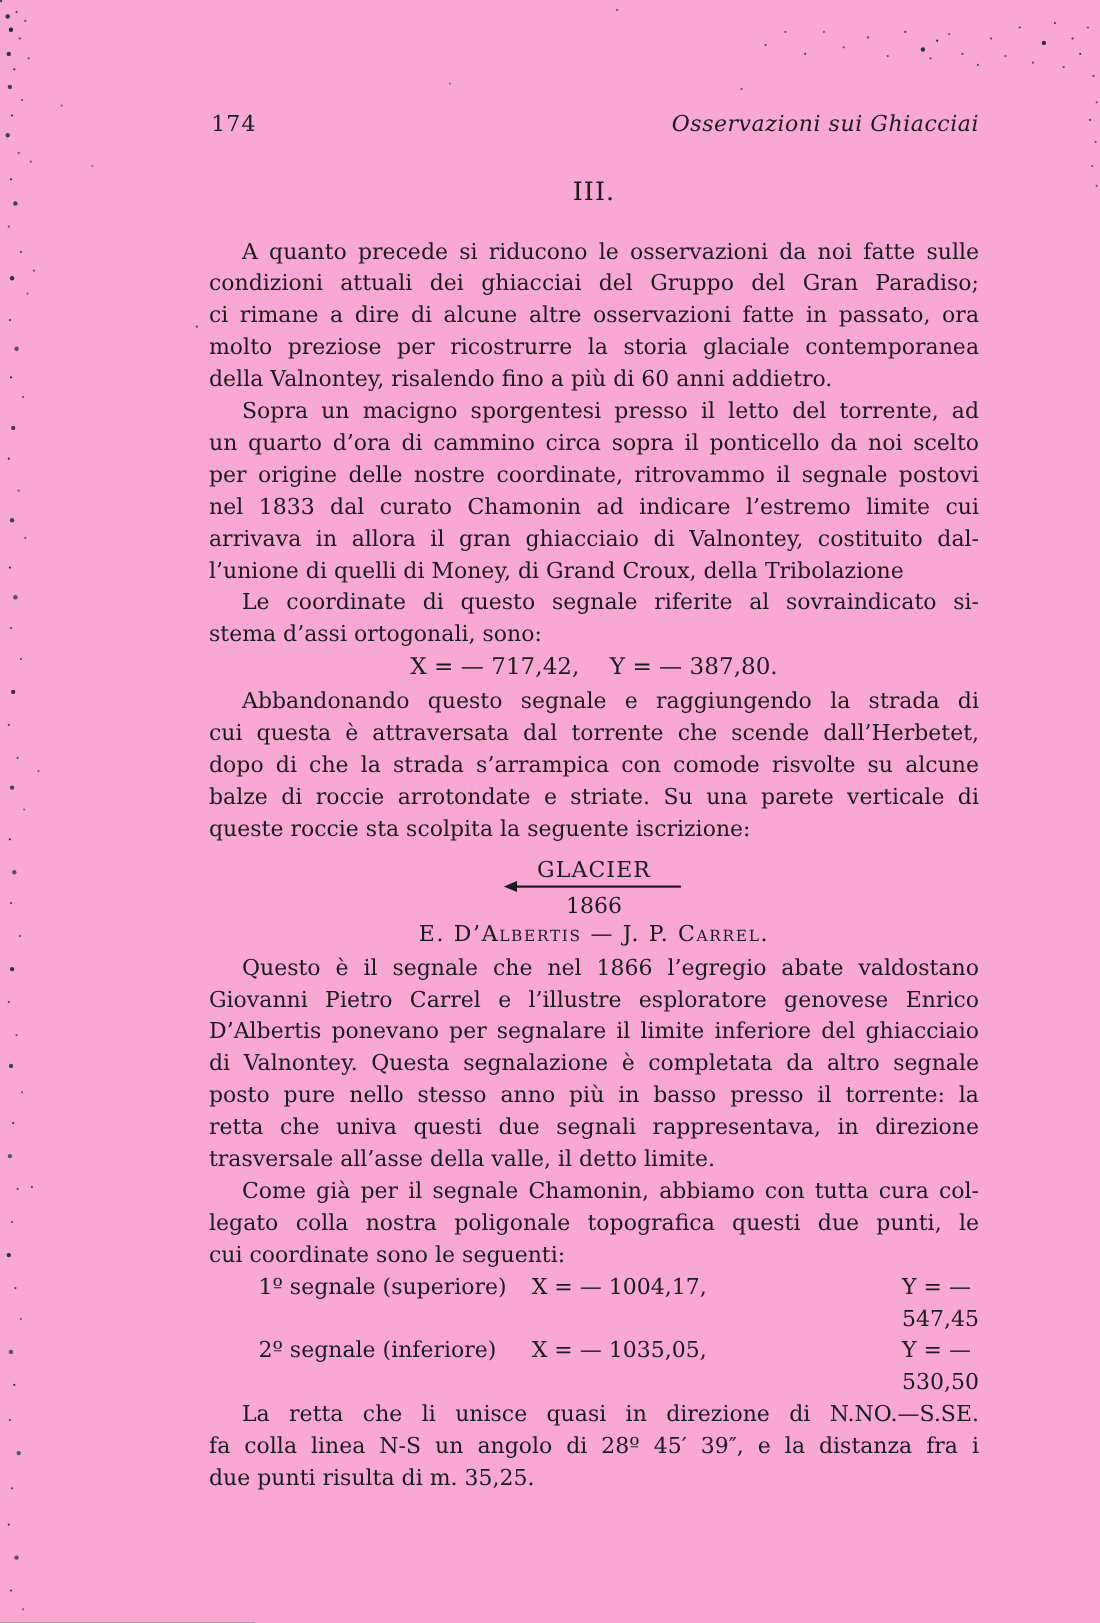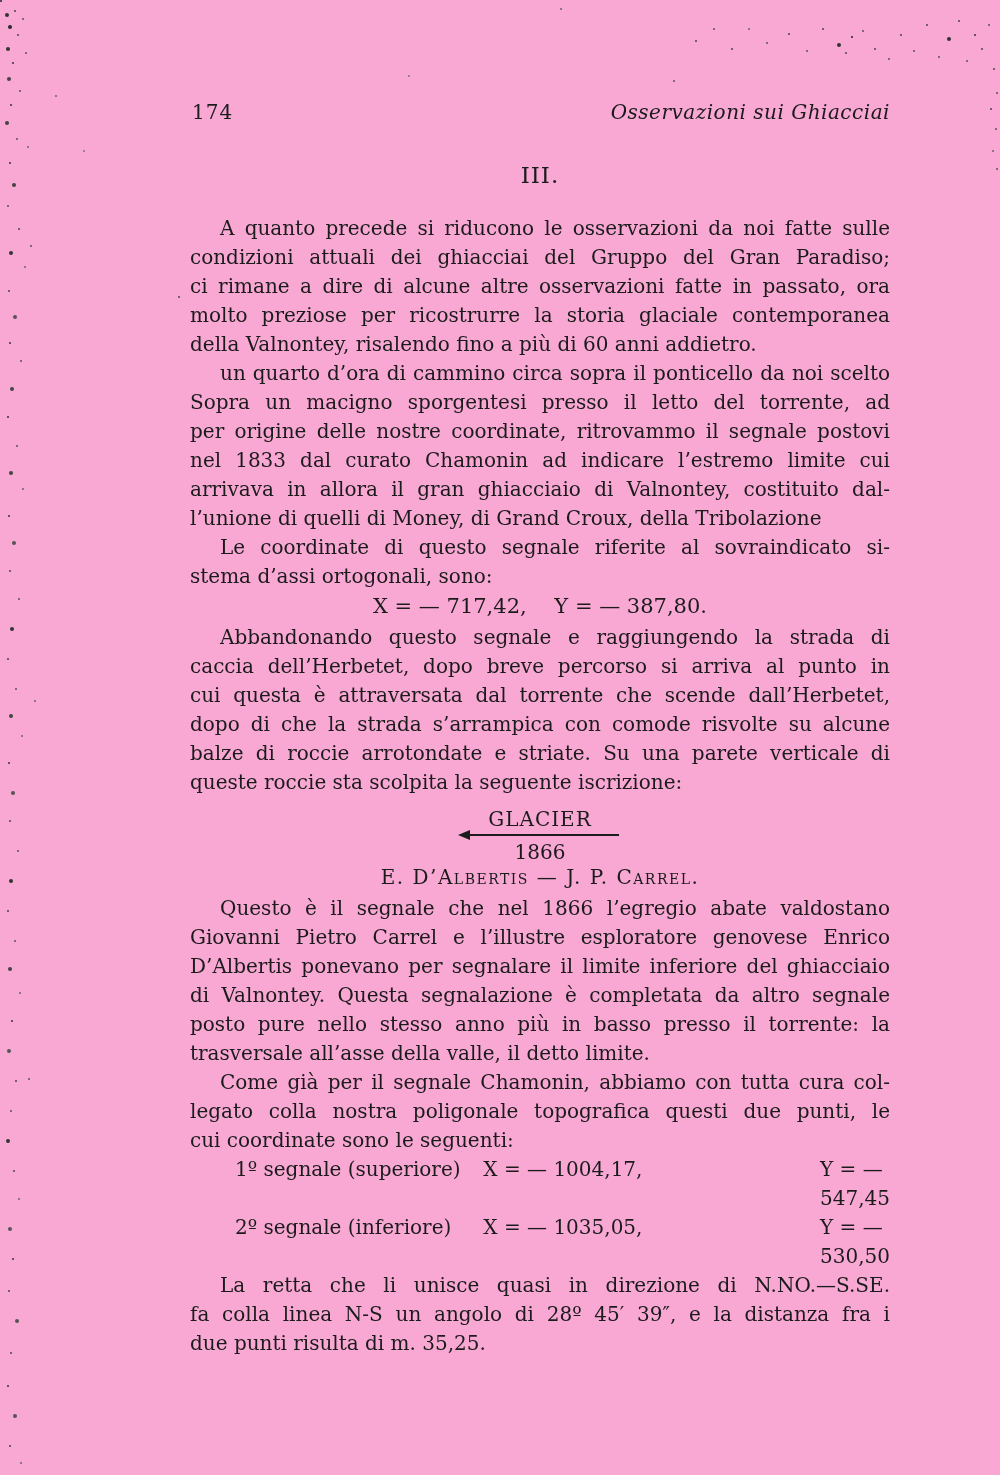--- a/index.html
+++ b/index.html
@@ -139,38 +139,37 @@
 
     <div class="para para-first">
         <div class="tline">A quanto precede si riducono le osservazioni da noi fatte sulle</div>
         <div class="tline">condizioni attuali dei ghiacciai del Gruppo del Gran Paradiso;</div>
         <div class="tline">ci rimane a dire di alcune altre osservazioni fatte in passato, ora</div>
         <div class="tline">molto preziose per ricostrurre la storia glaciale contemporanea</div>
         <div class="tline">della Valnontey, risalendo fino a più di 60 anni addietro.</div>
       </div>
 
     <div class="para">
+        <div class="tline">Sopra un macigno sporgentesi presso il letto del torrente, ad</div>
         <div class="tline">un quarto d’ora di cammino circa sopra il ponticello da noi scelto</div>
-        <div class="tline">Sopra un macigno sporgentesi presso il letto del torrente, ad</div>
         <div class="tline">per origine delle nostre coordinate, ritrovammo il segnale postovi</div>
         <div class="tline">nel 1833 dal curato Chamonin ad indicare l’estremo limite cui</div>
         <div class="tline">arrivava in allora il gran ghiacciaio di Valnontey, costituito dal-</div>
         <div class="tline">l’unione di quelli di Money, di Grand Croux, della Tribolazione</div>
       </div>
 
     <div class="para">
         <div class="tline">Le coordinate di questo segnale riferite al sovraindicato si-</div>
         <div class="tline">stema d’assi ortogonali, sono:</div>
       </div>
 
     <div class="formula">X = — 717,42,  Y = — 387,80.</div>
 
     <div class="para">
         <div class="tline">Abbandonando questo segnale e raggiungendo la strada di</div>
-        <div class="tline">caccia dell’Herbetet, dopo breve percorso si arriva al punto in</div>
         <div class="tline">cui questa è attraversata dal torrente che scende dall’Herbetet,</div>
         <div class="tline">dopo di che la strada s’arrampica con comode risvolte su alcune</div>
         <div class="tline">balze di roccie arrotondate e striate. Su una parete verticale di</div>
         <div class="tline">queste roccie sta scolpita la seguente iscrizione:</div>
       </div>
 
     <div class="inscription">
       <div class="glacier-word">GLACIER</div>
       <div class="arrow-row">
         <div class="arrow"></div>
@@ -178,20 +177,21 @@
       <div class="year">1866</div>
       <div class="names">E. D’Albertis — J. P. Carrel.</div>
     </div>
 
     <div class="para">
         <div class="tline">Questo è il segnale che nel 1866 l’egregio abate valdostano</div>
         <div class="tline">Giovanni Pietro Carrel e l’illustre esploratore genovese Enrico</div>
         <div class="tline">D’Albertis ponevano per segnalare il limite inferiore del ghiacciaio</div>
         <div class="tline">di Valnontey. Questa segnalazione è completata da altro segnale</div>
         <div class="tline">posto pure nello stesso anno più in basso presso il torrente: la</div>
+        <div class="tline">retta che univa questi due segnali rappresentava, in direzione</div>
         <div class="tline">trasversale all’asse della valle, il detto limite.</div>
       </div>
 
     <div class="para">
         <div class="tline">Come già per il segnale Chamonin, abbiamo con tutta cura col-</div>
         <div class="tline">legato colla nostra poligonale topografica questi due punti, le</div>
         <div class="tline">cui coordinate sono le seguenti:</div>
       </div>
 
     <div class="coord-row">

